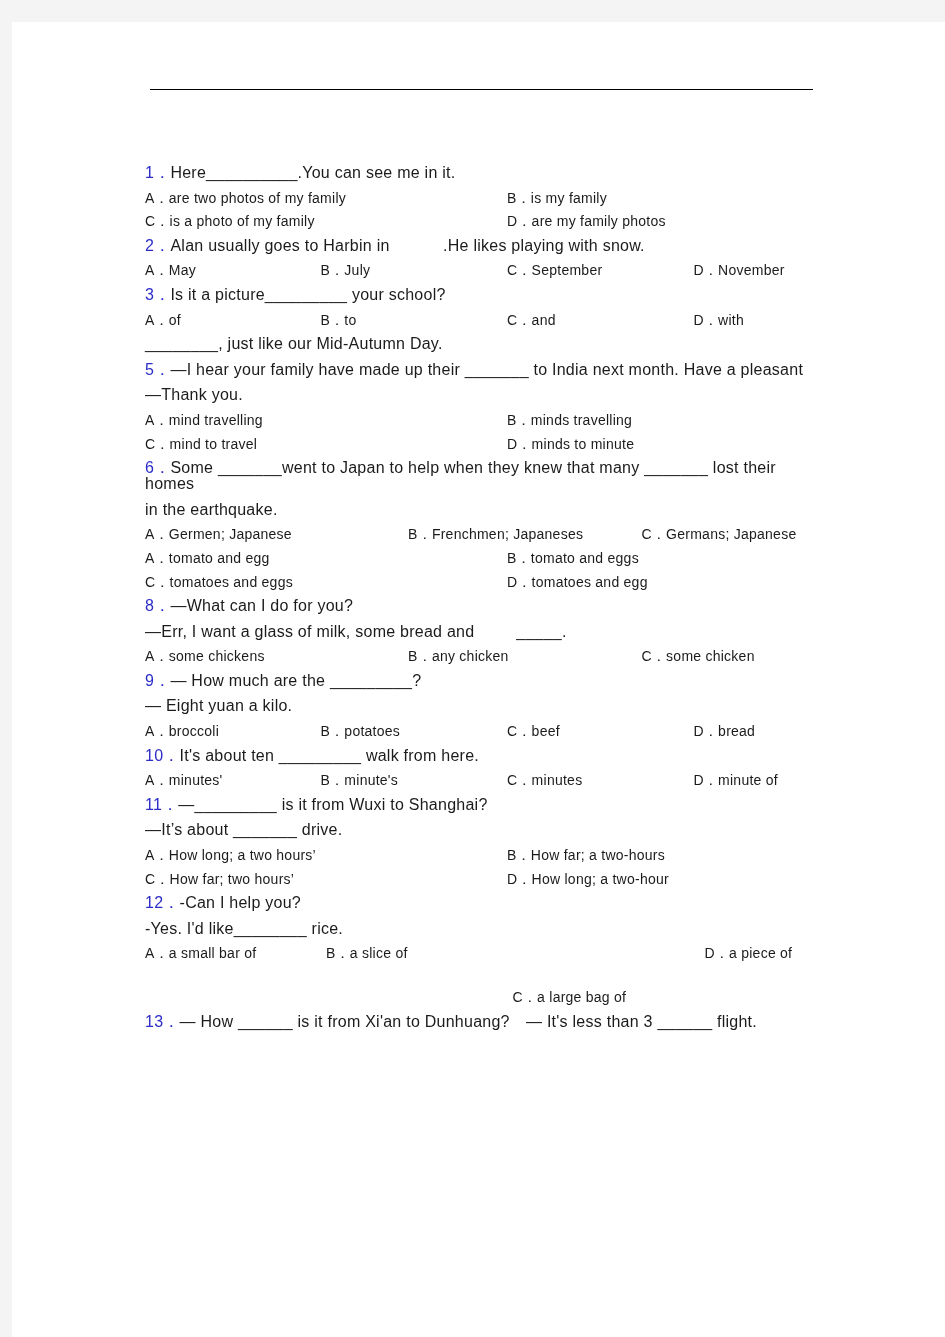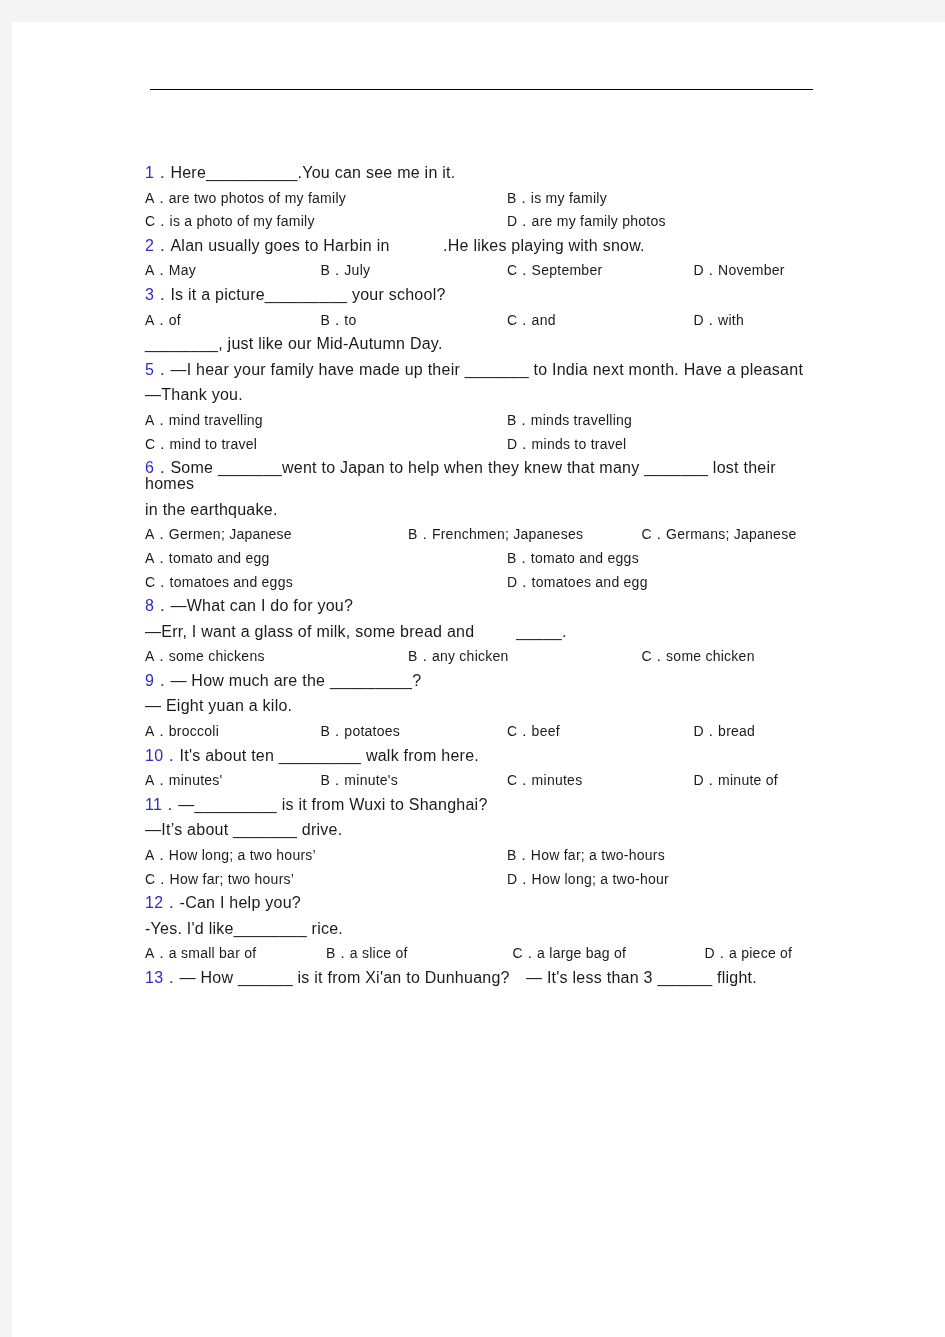--- a/index.html
+++ b/index.html
@@ -70,21 +70,21 @@
   .opts.two > span { width: 50%; }
   .opts.three > span:nth-child(1) { width: 37%; }
   .opts.three > span:nth-child(2) { width: 32%; }
   .opts.three > span:nth-child(3) { width: 31%; }
   .opts.four > span:nth-child(1) { width: 24%; }
   .opts.four > span:nth-child(2) { width: 26%; }
   .opts.four > span:nth-child(3) { width: 26%; }
   .opts.four > span:nth-child(4) { width: 24%; }
   .opts.fourA > span:nth-child(1) { width: 25%; }
   .opts.fourA > span:nth-child(2) { width: 26%; }
-  .opts.fourA > span:nth-child(3) { width: 27%; }
+  .opts.fourA > span:nth-child(3) { width: 27%; margin-top: 44px; }
   .opts.fourA > span:nth-child(4) { width: 22%; }
 </style>
 </head>
 <body>
 
 <div class="page">
 
   <div class="header-rule"></div>
 
   <div class="content">
@@ -119,21 +119,21 @@
     <div class="line">________, just like our Mid-Autumn Day.</div>
 
     <div class="line"><span class="qnum">5．</span><span>—I hear your family have made up their _______ to India next month. Have a pleasant</span></div>
     <div class="line">—Thank you.</div>
     <div class="opts two">
       <span>A．mind travelling</span>
       <span>B．minds travelling</span>
     </div>
     <div class="opts two">
       <span>C．mind to travel</span>
-      <span>D．minds to travel</span>
+      <span>D．minds to minute</span>
     </div>
 
     <div class="line"><span class="qnum">6．</span><span>Some _______went to Japan to help when they knew that many _______ lost their homes</span></div>
     <div class="line">in the earthquake.</div>
     <div class="opts three">
       <span>A．Germen; Japanese</span>
       <span>B．Frenchmen; Japaneses</span>
       <span>C．Germans; Japanese</span>
     </div>
 

